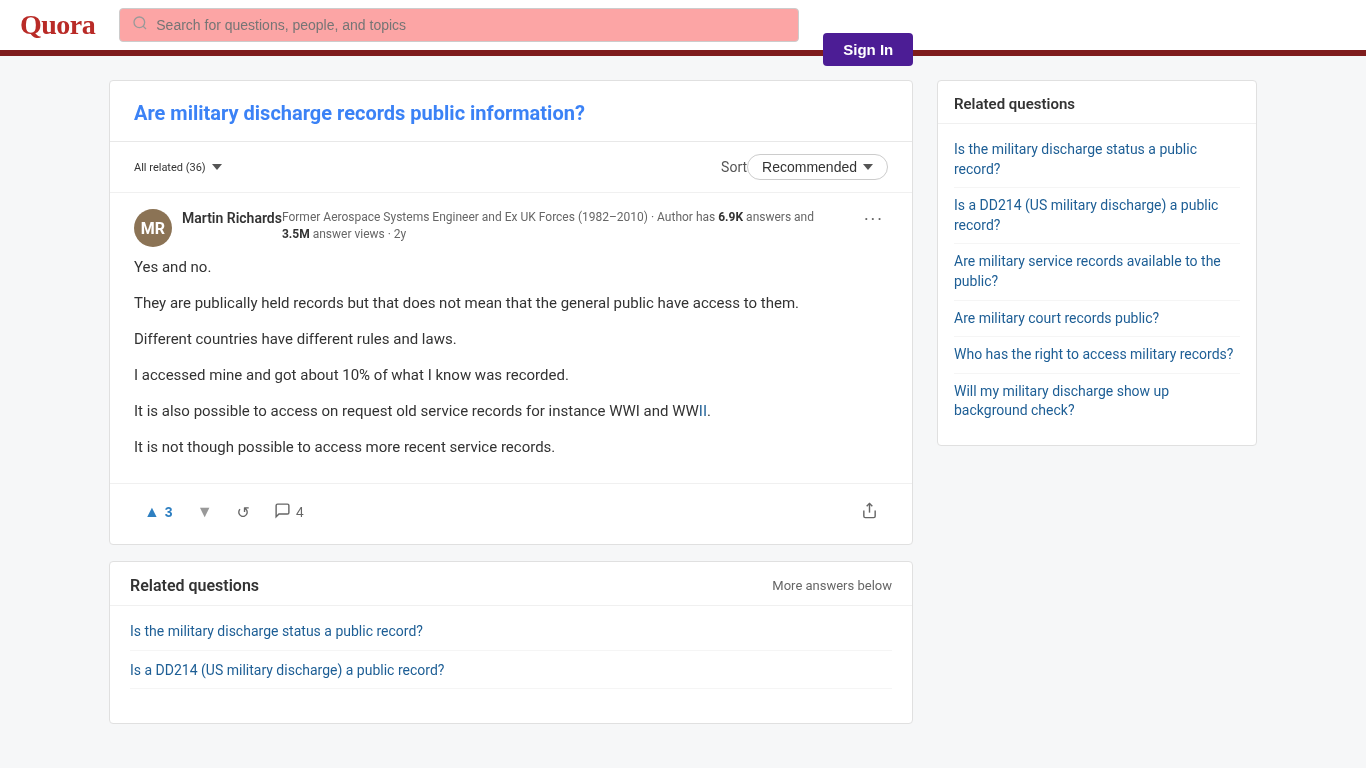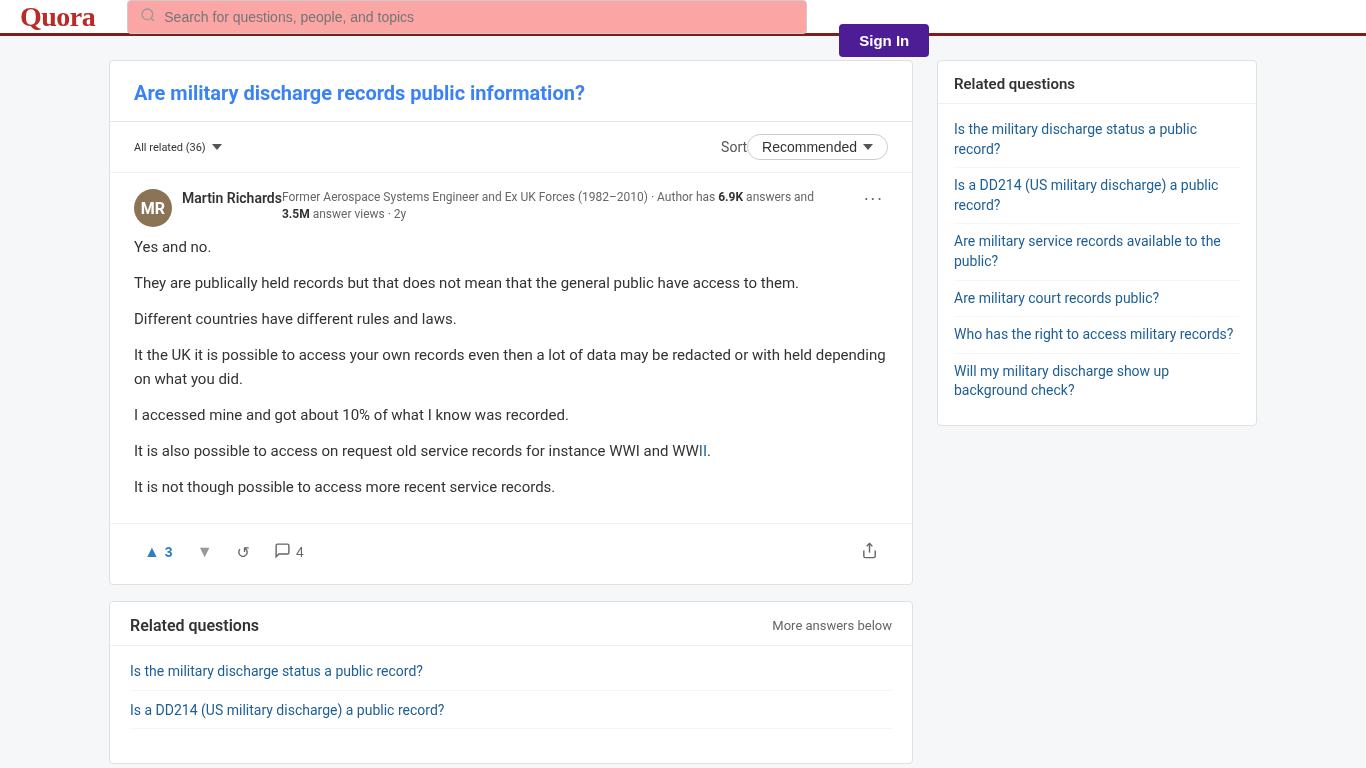--- a/index.html
+++ b/index.html
@@ -5,26 +5,26 @@
     * { box-sizing: border-box; margin: 0; padding: 0; }
     body {
       font-family: -apple-system, BlinkMacSystemFont, 'Segoe UI', Roboto, sans-serif;
       background: #f6f7f8;
       color: #333;
       font-size: 15px;
     }
     
     .header {
       background: #fff;
-      border-bottom: 3px solid #7f1d1d;
-      height: 36px;
+      border-bottom: 6px solid #7f1d1d;
+      height: 56px;
       display: flex;
       align-items: center;
       padding: 0 20px;
-      gap: 32px;
+      gap: 24px;
       position: sticky;
       top: 0;
       z-index: 100;
     }
     .logo {
       font-size: 28px;
       font-weight: bold;
       color: #b92b27;
       font-family: Georgia, serif;
       letter-spacing: -0.5px;
@@ -357,21 +357,20 @@
               </span>
             </div>
           </div>
           <div class="more-btn">···</div>
         </div>
 
         <div class="answer-text">
           <p>Yes and no.</p>
           <p>They are publically held records but that does not mean that the general public have access to them.</p>
           <p>Different countries have different rules and laws.</p>
-          <p>It the UK it is possible to access your own records even then a lot of data may be redacted or with held depending on what you did.</p>
           <p>I accessed mine and got about 10% of what I know was recorded.</p>
           <p>It is also possible to access on request old service records for instance WWI and WW<a class="answer-link" href="#">II</a>.</p>
           <p>It is not though possible to access more recent service records.</p>
         </div>
       </div>
 
       <div class="action-bar">
         <button class="action-btn">
           <span style="color:#2e7fc1; font-size:16px;">▲</span>
           <span class="upvote-count">3</span>

